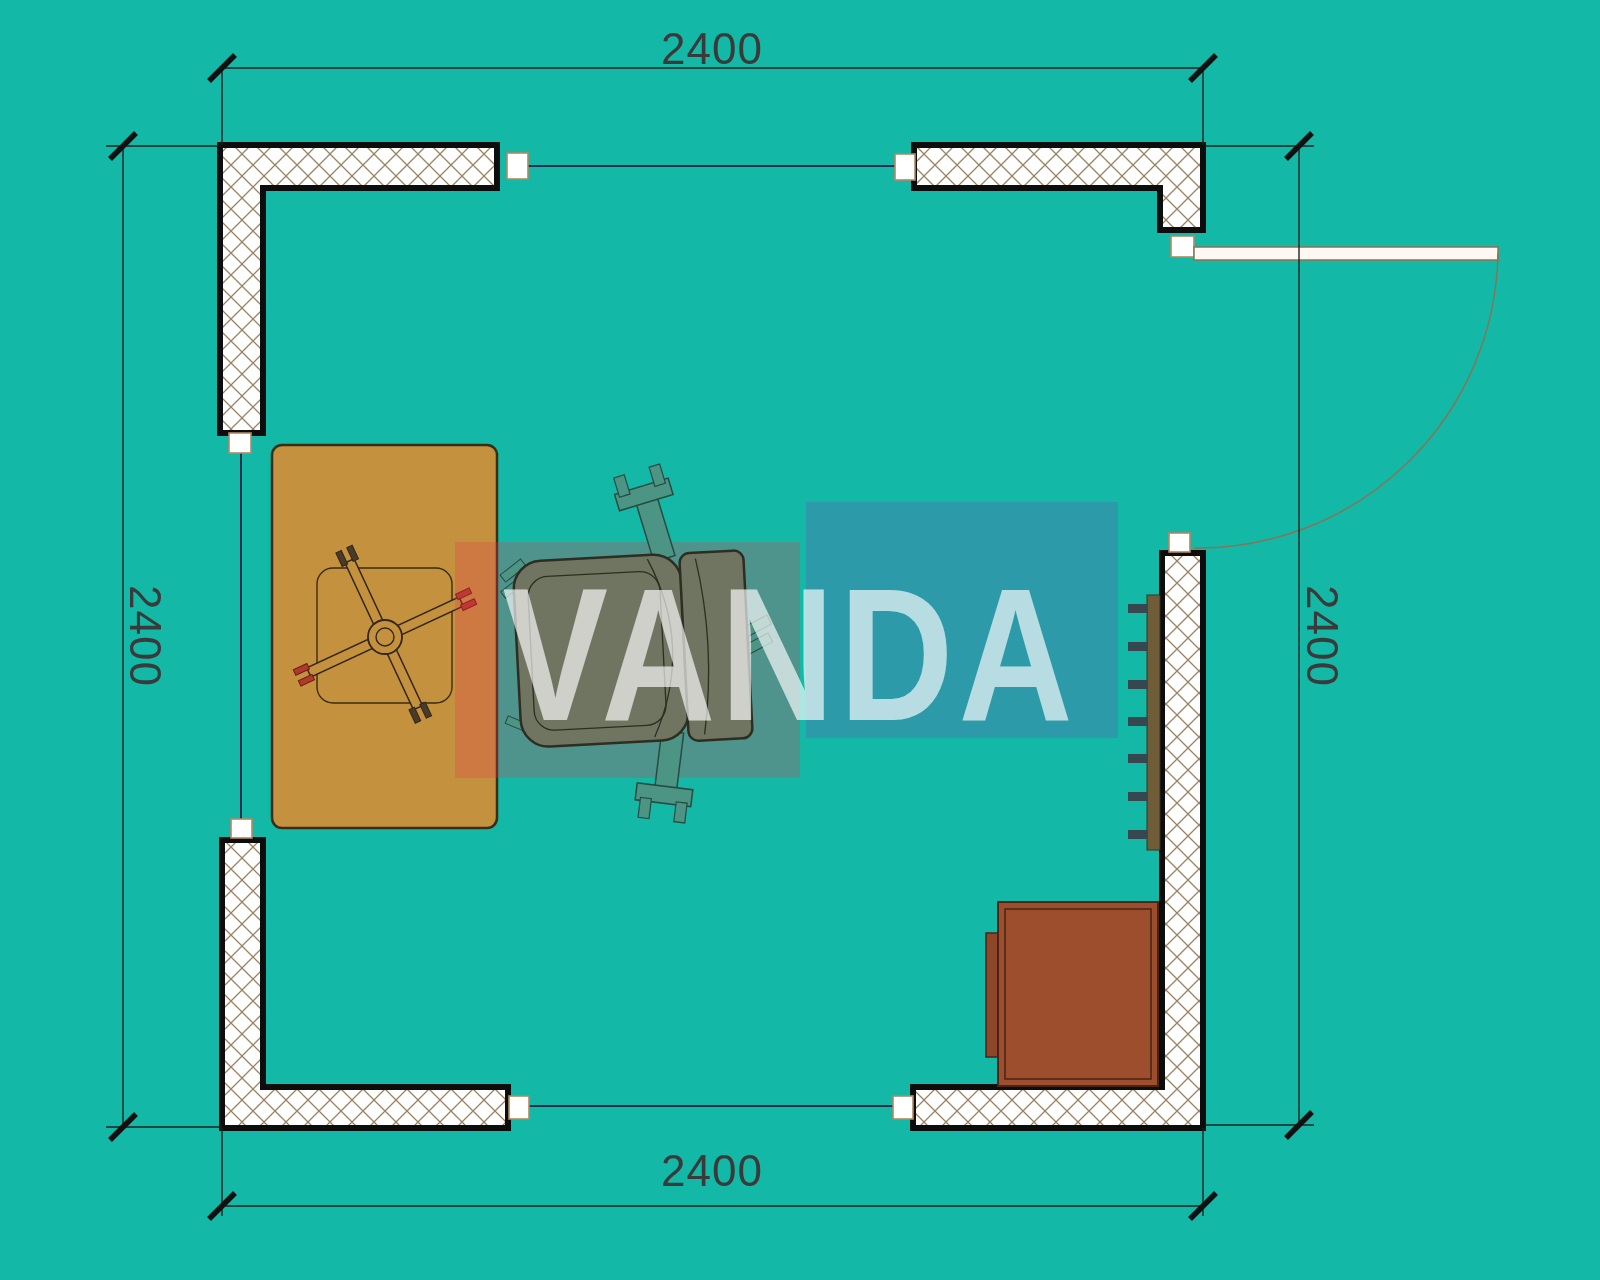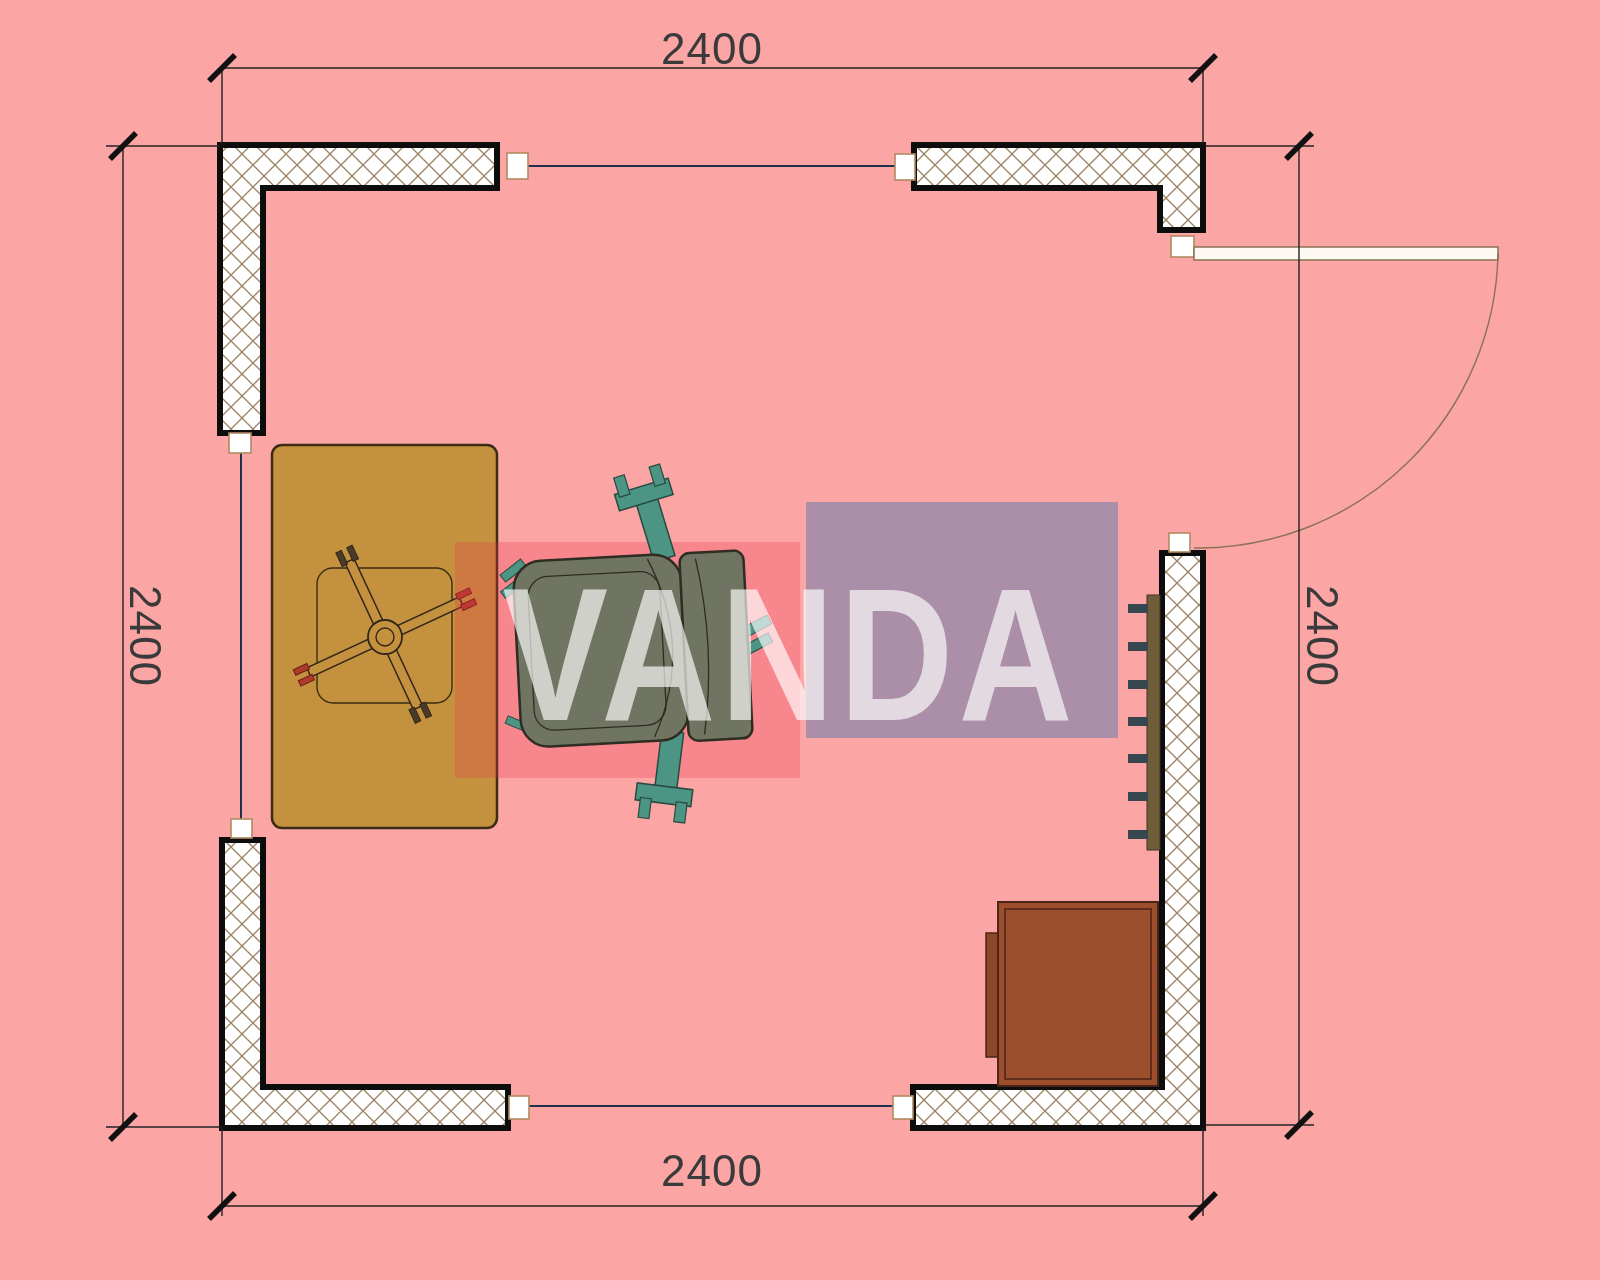--- a/index.html
+++ b/index.html
@@ -1,16 +1,16 @@
 <!DOCTYPE html>
 <html><head>
 <meta charset="utf-8">
 <style>
   html,body{margin:0;padding:0;background:#ffffff;}
-  .canvas{position:relative;width:1600px;height:1280px;background:#fca5a5;overflow:hidden;
+  .canvas{position:relative;width:1600px;height:1280px;background:#14b8a6;overflow:hidden;
           font-family:"Liberation Sans", sans-serif;}
   svg{display:block}
   .dim-text{font-family:"Liberation Sans", sans-serif;font-size:44px;fill:#3a3a3a;letter-spacing:1px;}
   .wm-text{font-family:"Liberation Sans", sans-serif;font-weight:bold;font-size:190px;
            fill:rgba(255,255,255,0.66);letter-spacing:6px;}
 </style>
 </head>
 <body>
 
 <div class="canvas">

